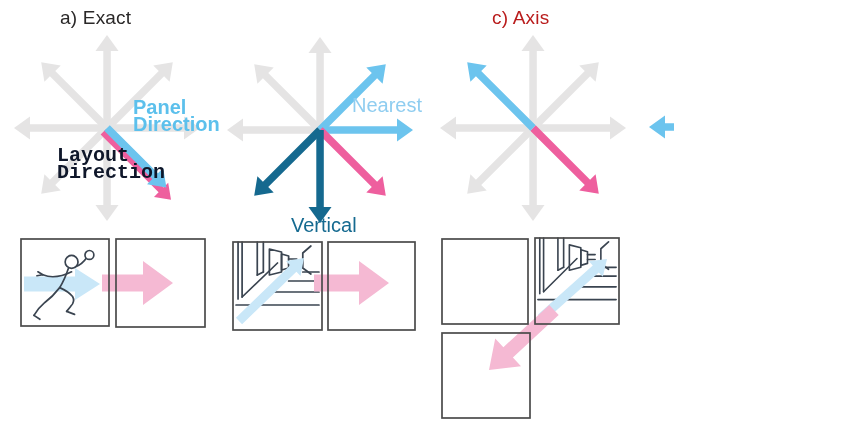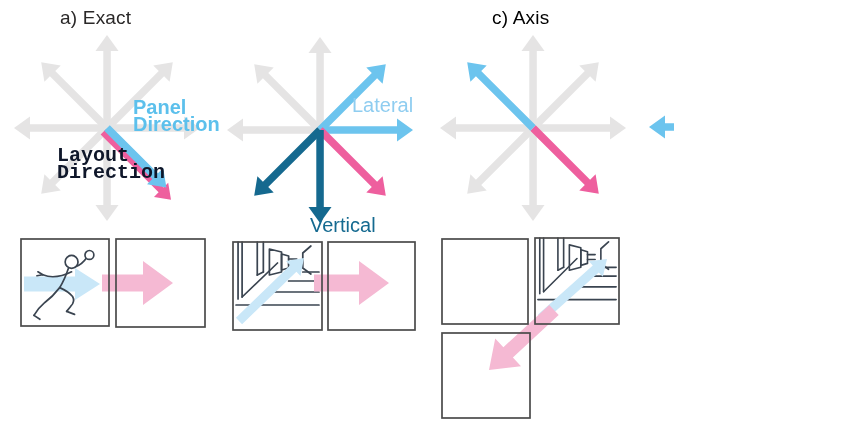--- a/index.html
+++ b/index.html
@@ -23,21 +23,21 @@
   .t-d{left:676px;top:7px;}
   .lbl{
     position:absolute;
     white-space:pre-line;
     font-size:20px;
   }
   .lbl.bold{font-weight:bold;line-height:17px;}
   .l-panel{left:133px;top:99px;}
   .l-layout{left:57px;top:147px;}
   .l-lateral{left:352px;top:97px;line-height:17px;}
-  .l-vertical{left:291px;top:217px;line-height:17px;margin-left:19px;}
+  .l-vertical{left:291px;top:217px;line-height:17px;}
 </style>
 </head>
 <body>
 
 <div class="fig">
   <svg id="canvas" width="850" height="434" viewBox="0 0 850 434">
       <g>
         <polygon points="109.7,125.3 55.2,70.9 60.7,65.4 41.2,62.2 44.4,81.7 49.9,76.2 104.3,130.7" fill="#e5e4e4"></polygon>
         <polygon points="107.0,124.3 30.0,124.3 30.0,116.5 14.0,128.0 30.0,139.5 30.0,131.8 107.0,131.8" fill="#e5e4e4"></polygon>
         <polygon points="104.3,125.3 49.9,179.8 44.4,174.3 41.2,193.8 60.7,190.6 55.2,185.1 109.7,130.7" fill="#e5e4e4"></polygon>
@@ -174,21 +174,21 @@
             <path d="M29,38 Q22,47 14,53 Q8,58 3,66"></path>
             <path d="M3,66 L9,70"></path>
           </g>
           <circle cx="41" cy="12" r="6.5" fill="#ffffff" stroke="#3a4450" stroke-width="1.7"></circle>
           <circle cx="59" cy="5" r="4.5" fill="#ffffff" stroke="#3a4450" stroke-width="1.7"></circle>
         </g>
       </g>
     </svg>
 
   <div class="title t-a" style="color: rgb(42, 40, 40);">a) Exact</div>
-  <div class="title t-c" style="color: #000000; text-align: right;">c) Axis</div>
+  <div class="title t-c" style="color: #b91c1c; text-align: right;">c) Axis</div>
 
   <div class="lbl bold l-panel" style="color: rgb(92, 192, 236);">Panel
 Direction</div>
   <div class="lbl bold l-layout" style="color: #0f172a; font-family: Liberation Mono, monospace;">Layout
 Direction</div>
-  <div class="lbl l-lateral" style="color: rgb(143, 205, 240);">Lateral</div>
+  <div class="lbl l-lateral" style="color: rgb(143, 205, 240);">Nearest</div>
   <div class="lbl l-vertical" style="color: rgb(21, 106, 144);">Vertical</div>
 </div>
 
 </body></html>

